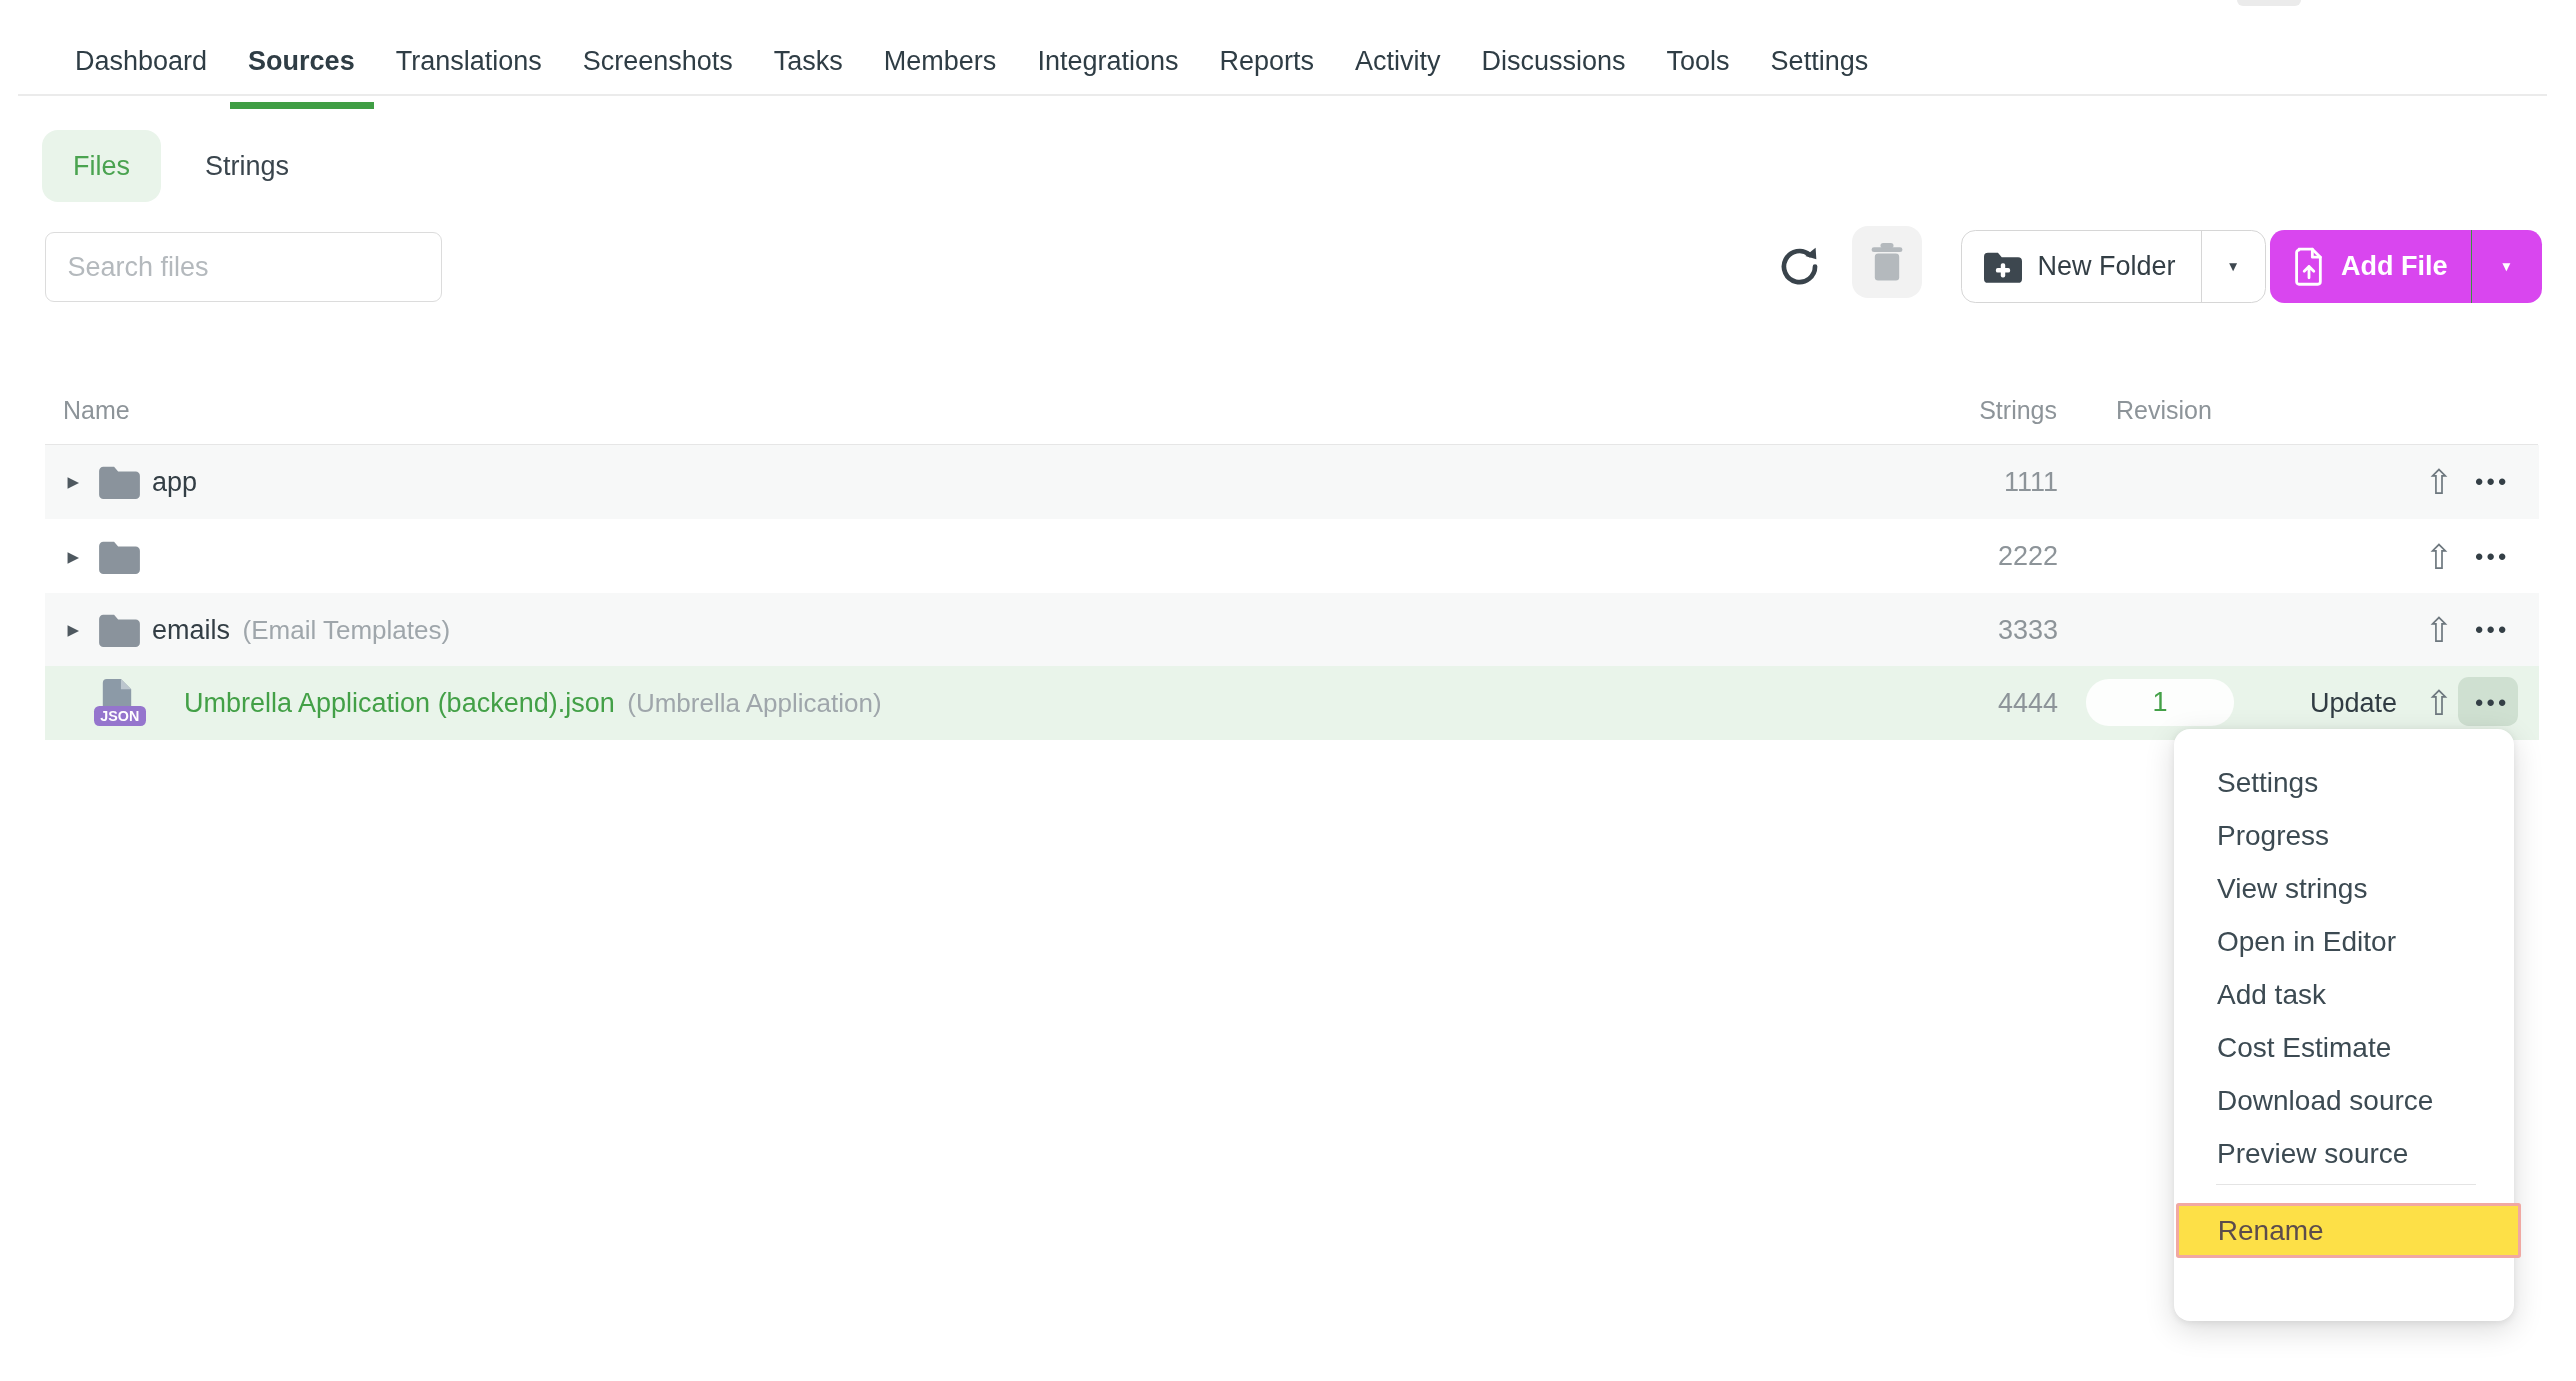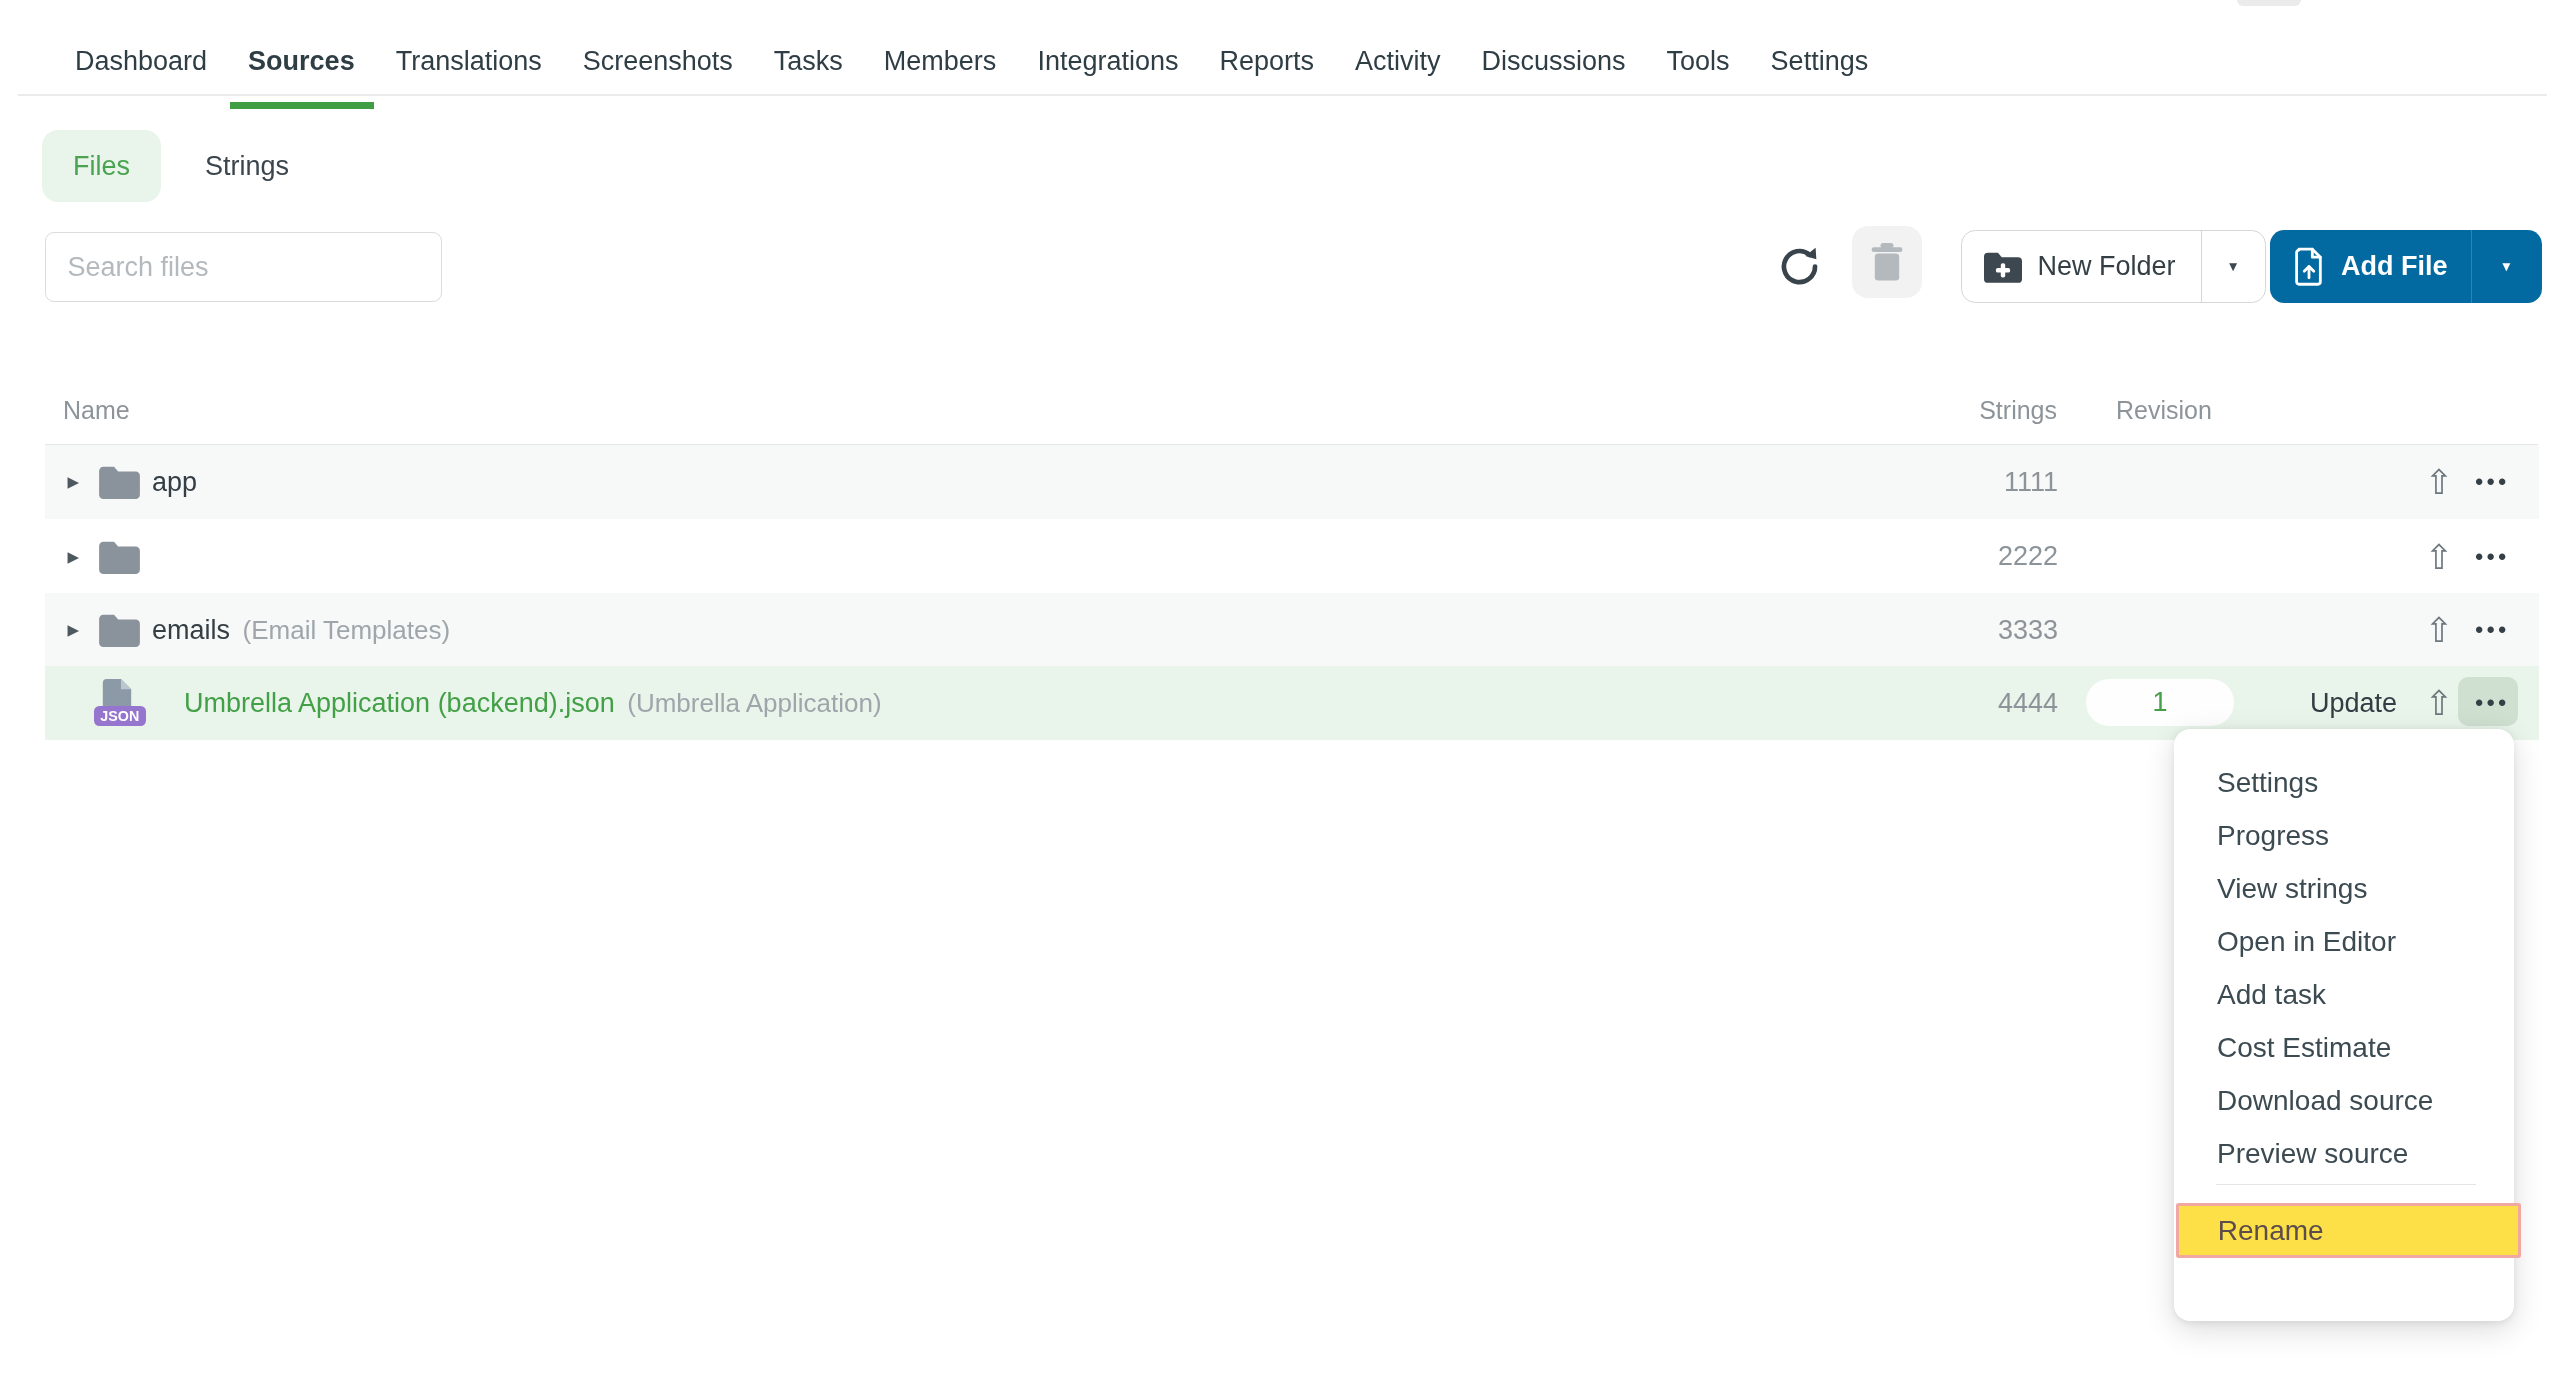--- a/index.html
+++ b/index.html
@@ -19,21 +19,21 @@
   .tab-files{position:absolute;left:42px;top:130px;width:119px;height:72px;border-radius:16px;background:#e9f4ea;color:#4aa350;font-size:27px;display:flex;align-items:center;justify-content:center;cursor:pointer;}
   .tab-strings{position:absolute;left:205px;top:130px;height:72px;display:flex;align-items:center;font-size:27px;color:#3a454d;cursor:pointer;}
   
   .search{position:absolute;left:45px;top:232px;width:397px;height:70px;box-sizing:border-box;border:1.8px solid #dcdcdc;border-radius:9px;padding:0 21.5px;font-size:27px;color:#6d28d9;font-family:inherit;outline:none;}
   .search::placeholder{color:#b4b9bd;}
   .btn-refresh{position:absolute;left:1776px;top:243px;width:47px;height:47px;border:none;background:transparent;cursor:pointer;padding:0;}
   .btn-trash{position:absolute;left:1852px;top:226px;width:70px;height:72px;border:none;border-radius:16px;background:#f2f2f2;cursor:pointer;display:flex;align-items:center;justify-content:center;}
   .btn-newfolder{position:absolute;left:1961px;top:230px;height:73px;box-sizing:border-box;border:1.8px solid #d6d6d6;border-radius:14.3px;background:#fff;display:flex;align-items:stretch;cursor:pointer;}
   .btn-newfolder .main{display:flex;align-items:center;gap:16px;padding:0 25px 0 21.5px;font-size:27px;color:#333e45;}
   .btn-newfolder .caret{display:flex;align-items:center;justify-content:center;width:63px;border-left:1.8px solid #d6d6d6;color:#3d474f;font-size:13.4px;}
-  .btn-addfile{position:absolute;left:2270px;top:230px;height:73px;border:none;border-radius:14.3px;background:#0369a1;display:flex;align-items:stretch;cursor:pointer;padding:0;}
+  .btn-addfile{position:absolute;left:2270px;top:230px;height:73px;border:none;border-radius:14.3px;background:#d946ef;display:flex;align-items:stretch;cursor:pointer;padding:0;}
   .btn-addfile .main{display:flex;align-items:center;gap:16px;padding:0 23px 0 23px;font-size:27px;color:#fff;font-weight:700;}
   .btn-addfile .caret{display:flex;align-items:center;justify-content:center;width:70px;border-left:1.8px solid #3b9340;color:#fff;font-size:13.4px;}
   
   .thead{position:absolute;left:45px;right:38px;top:376px;height:68px;}
   .thead .h{position:absolute;top:0;height:100%;display:flex;align-items:center;font-size:25px;color:#8d9499;}
   .h-name{left:18px;}
   .h-strings{right:481px;width:179px;justify-content:flex-end;}
   .h-revision{left:2071px;}
   .thead-border{position:absolute;left:45px;right:38px;top:444px;height:1.8px;background:#e6e6e6;}
   .row{position:absolute;left:45px;width:2494px;height:74px;}

